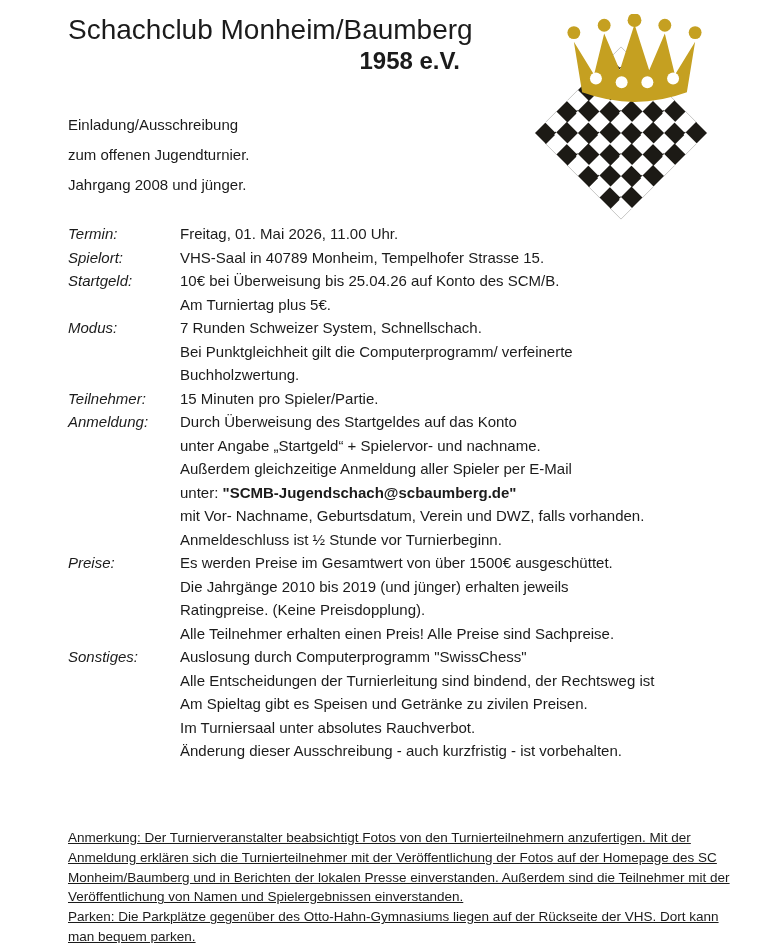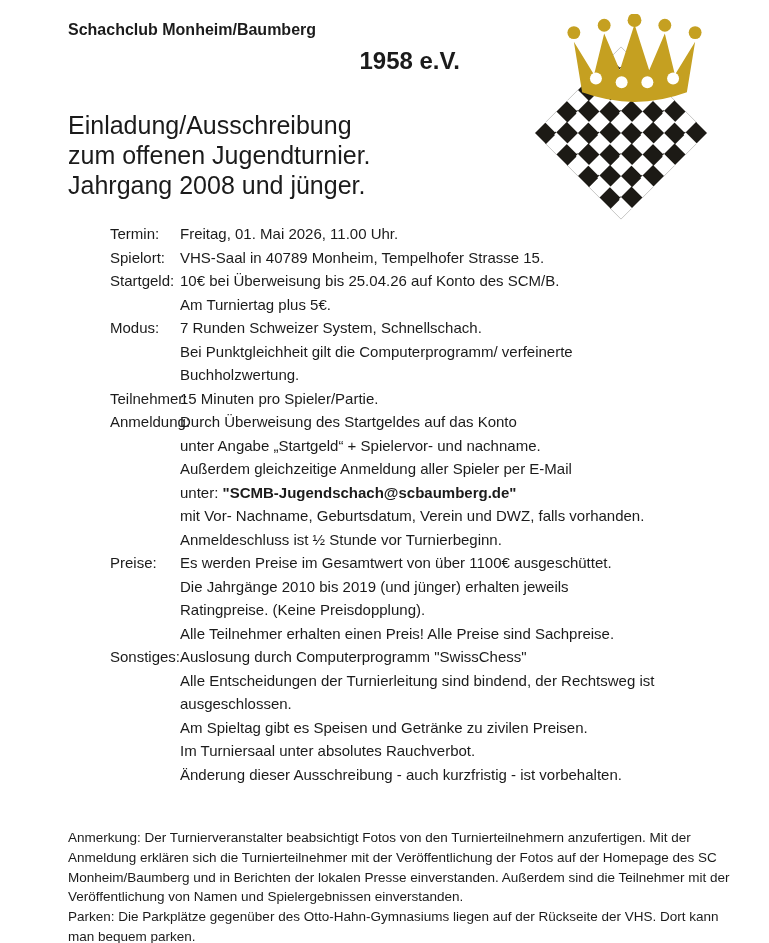--- a/index.html
+++ b/index.html
@@ -3,42 +3,42 @@
 <meta charset="utf-8">
 <style>
   html,body{margin:0;padding:0;background:#ffffff;}
   body{
     width:769px;height:943px;position:relative;overflow:hidden;
     font-family:"Liberation Sans",sans-serif;color:#1b1b1b;
     -webkit-font-smoothing:antialiased;
   }
   
   .title-block{position:absolute;left:68px;top:14px;width:392px;}
-  .title-line1{font-size:16px;font-weight:bold;line-height:31px;white-space:nowrap;}
+  .title-line1{font-size:28px;font-weight:normal;line-height:31px;white-space:nowrap;}
   .title-line2{font-size:24px;font-weight:bold;line-height:31px;text-align:right;}
   .subtitle-block{position:absolute;left:68px;top:110px;width:420px;}
-  .subtitle-line{font-size:25px;line-height:30px;white-space:nowrap;}
+  .subtitle-line{font-size:15px;line-height:30px;white-space:nowrap;}
   
   .logo{position:absolute;left:520px;top:8px;width:240px;height:225px;}
   .board{
     position:absolute;left:40px;top:64px;width:122px;height:122px;
     background:repeating-conic-gradient(var(--logo-black) 0% 25%, #ffffff 0% 50%);
     background-size:30.5px 30.5px;
     transform:rotate(45deg);
   }
   .crown{position:absolute;left:41px;top:6px;width:147px;height:96px;}
   
   .details{position:absolute;left:68px;top:222px;width:680px;font-size:15px;line-height:23.5px;}
   .detail-row{display:grid;grid-template-columns:112px 1fr;}
-  .detail-label{white-space:nowrap;margin-left:42px;}
+  .detail-label{font-style:italic;white-space:nowrap;}
   .detail-line{white-space:nowrap;}
   .email-bold{font-weight:bold;}
   
   .footer{position:absolute;left:68px;top:828px;width:676px;font-size:13.5px;line-height:19.8px;}
-  .footer p{margin:0;}
+  .footer p{margin:0;text-decoration:underline;}
 </style>
 </head>
 <body>
 
 <div class="title-block">
   <div class="title-line1">Schachclub Monheim/Baumberg</div>
   <div class="title-line2">1958 e.V.</div>
 </div>
 
 <div class="subtitle-block">
@@ -111,33 +111,32 @@
       <div class="detail-line">Außerdem gleichzeitige Anmeldung aller Spieler per E-Mail</div>
       <div class="detail-line"><span>unter: </span><span class="email-bold">"SCMB-Jugendschach@scbaumberg.de"</span></div>
       <div class="detail-line">mit Vor- Nachname, Geburtsdatum, Verein und DWZ, falls vorhanden.</div>
       <div class="detail-line">Anmeldeschluss ist ½ Stunde vor Turnierbeginn.</div>
     </div>
   </div>
 
   <div class="detail-row">
     <div class="detail-label">Preise:</div>
     <div>
-      <div class="detail-line">Es werden Preise im Gesamtwert von über 1100€ ausgeschüttet.</div>
+      <div class="detail-line">Es werden Preise im Gesamtwert von über 1500€ ausgeschüttet.</div>
       <div class="detail-line">Die Jahrgänge 2010 bis 2019 (und jünger) erhalten jeweils</div>
       <div class="detail-line">Ratingpreise. (Keine Preisdopplung).</div>
       <div class="detail-line">Alle Teilnehmer erhalten einen Preis! Alle Preise sind Sachpreise.</div>
     </div>
   </div>
 
   <div class="detail-row">
     <div class="detail-label">Sonstiges:</div>
     <div>
       <div class="detail-line">Auslosung durch Computerprogramm "SwissChess"</div>
       <div class="detail-line">Alle Entscheidungen der Turnierleitung sind bindend, der Rechtsweg ist</div>
-      <div class="detail-line">ausgeschlossen.</div>
       <div class="detail-line">Am Spieltag gibt es Speisen und Getränke zu zivilen Preisen.</div>
       <div class="detail-line">Im Turniersaal unter absolutes Rauchverbot.</div>
       <div class="detail-line">Änderung dieser Ausschreibung - auch kurzfristig - ist vorbehalten.</div>
     </div>
   </div>
 
 </div>
 
 <div class="footer">
   <p>Anmerkung: Der Turnierveranstalter beabsichtigt Fotos von den Turnierteilnehmern anzufertigen. Mit der Anmeldung erklären sich die Turnierteilnehmer mit der Veröffentlichung der Fotos auf der Homepage des SC Monheim/Baumberg und in Berichten der lokalen Presse einverstanden. Außerdem sind die Teilnehmer mit der Veröffentlichung von Namen und Spielergebnissen einverstanden.</p>

